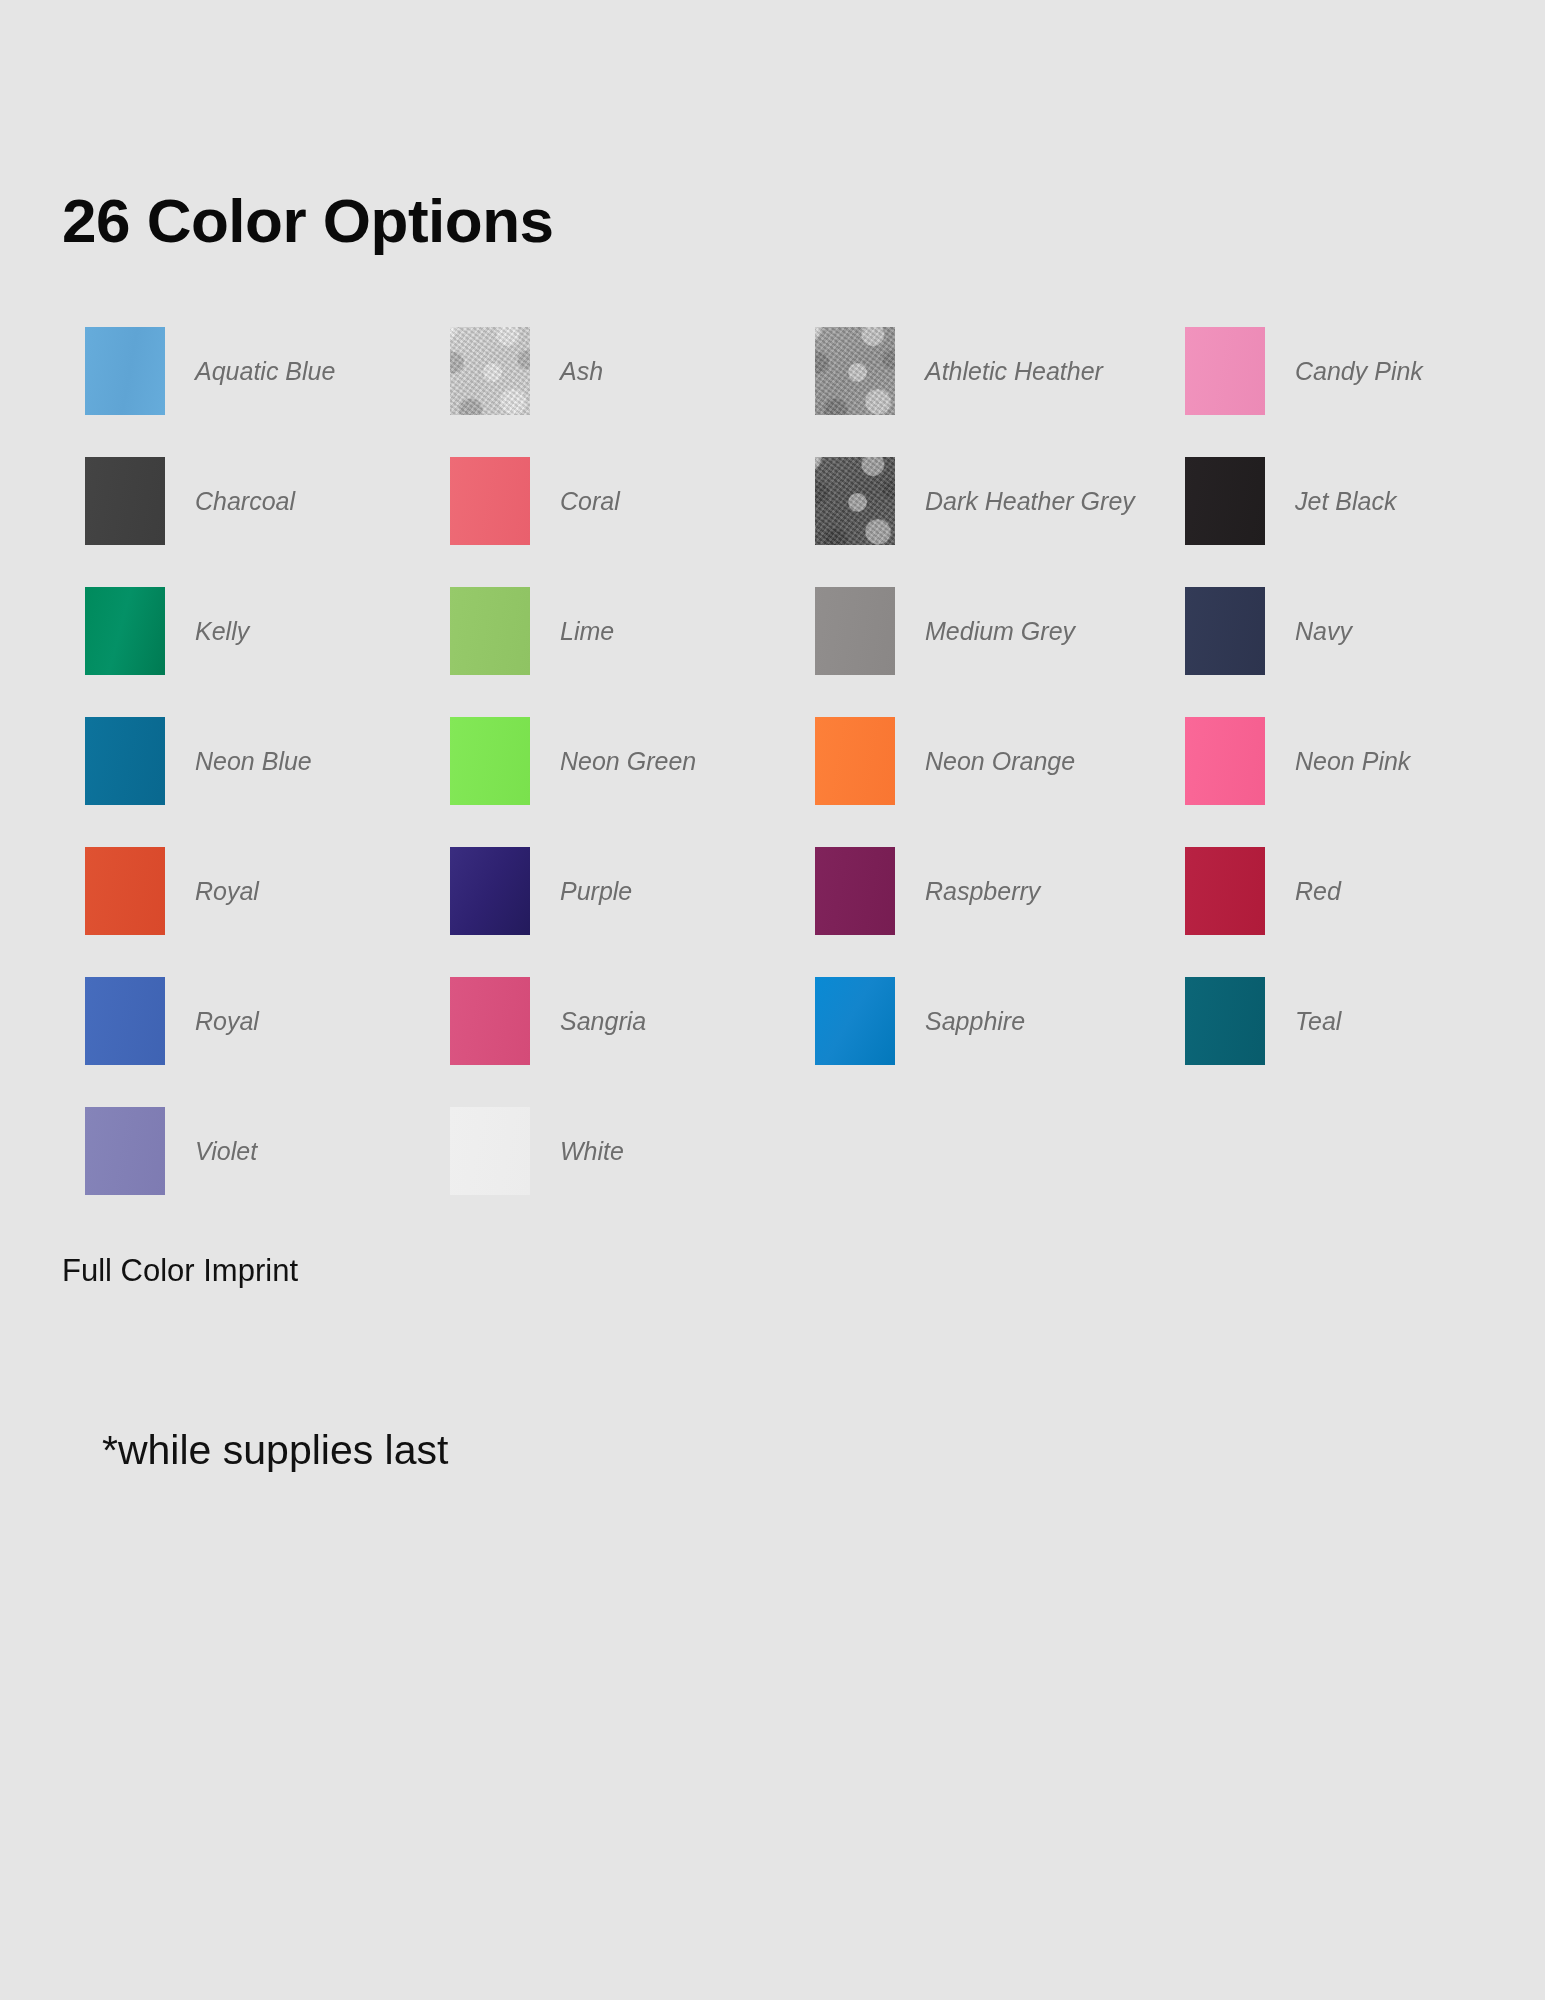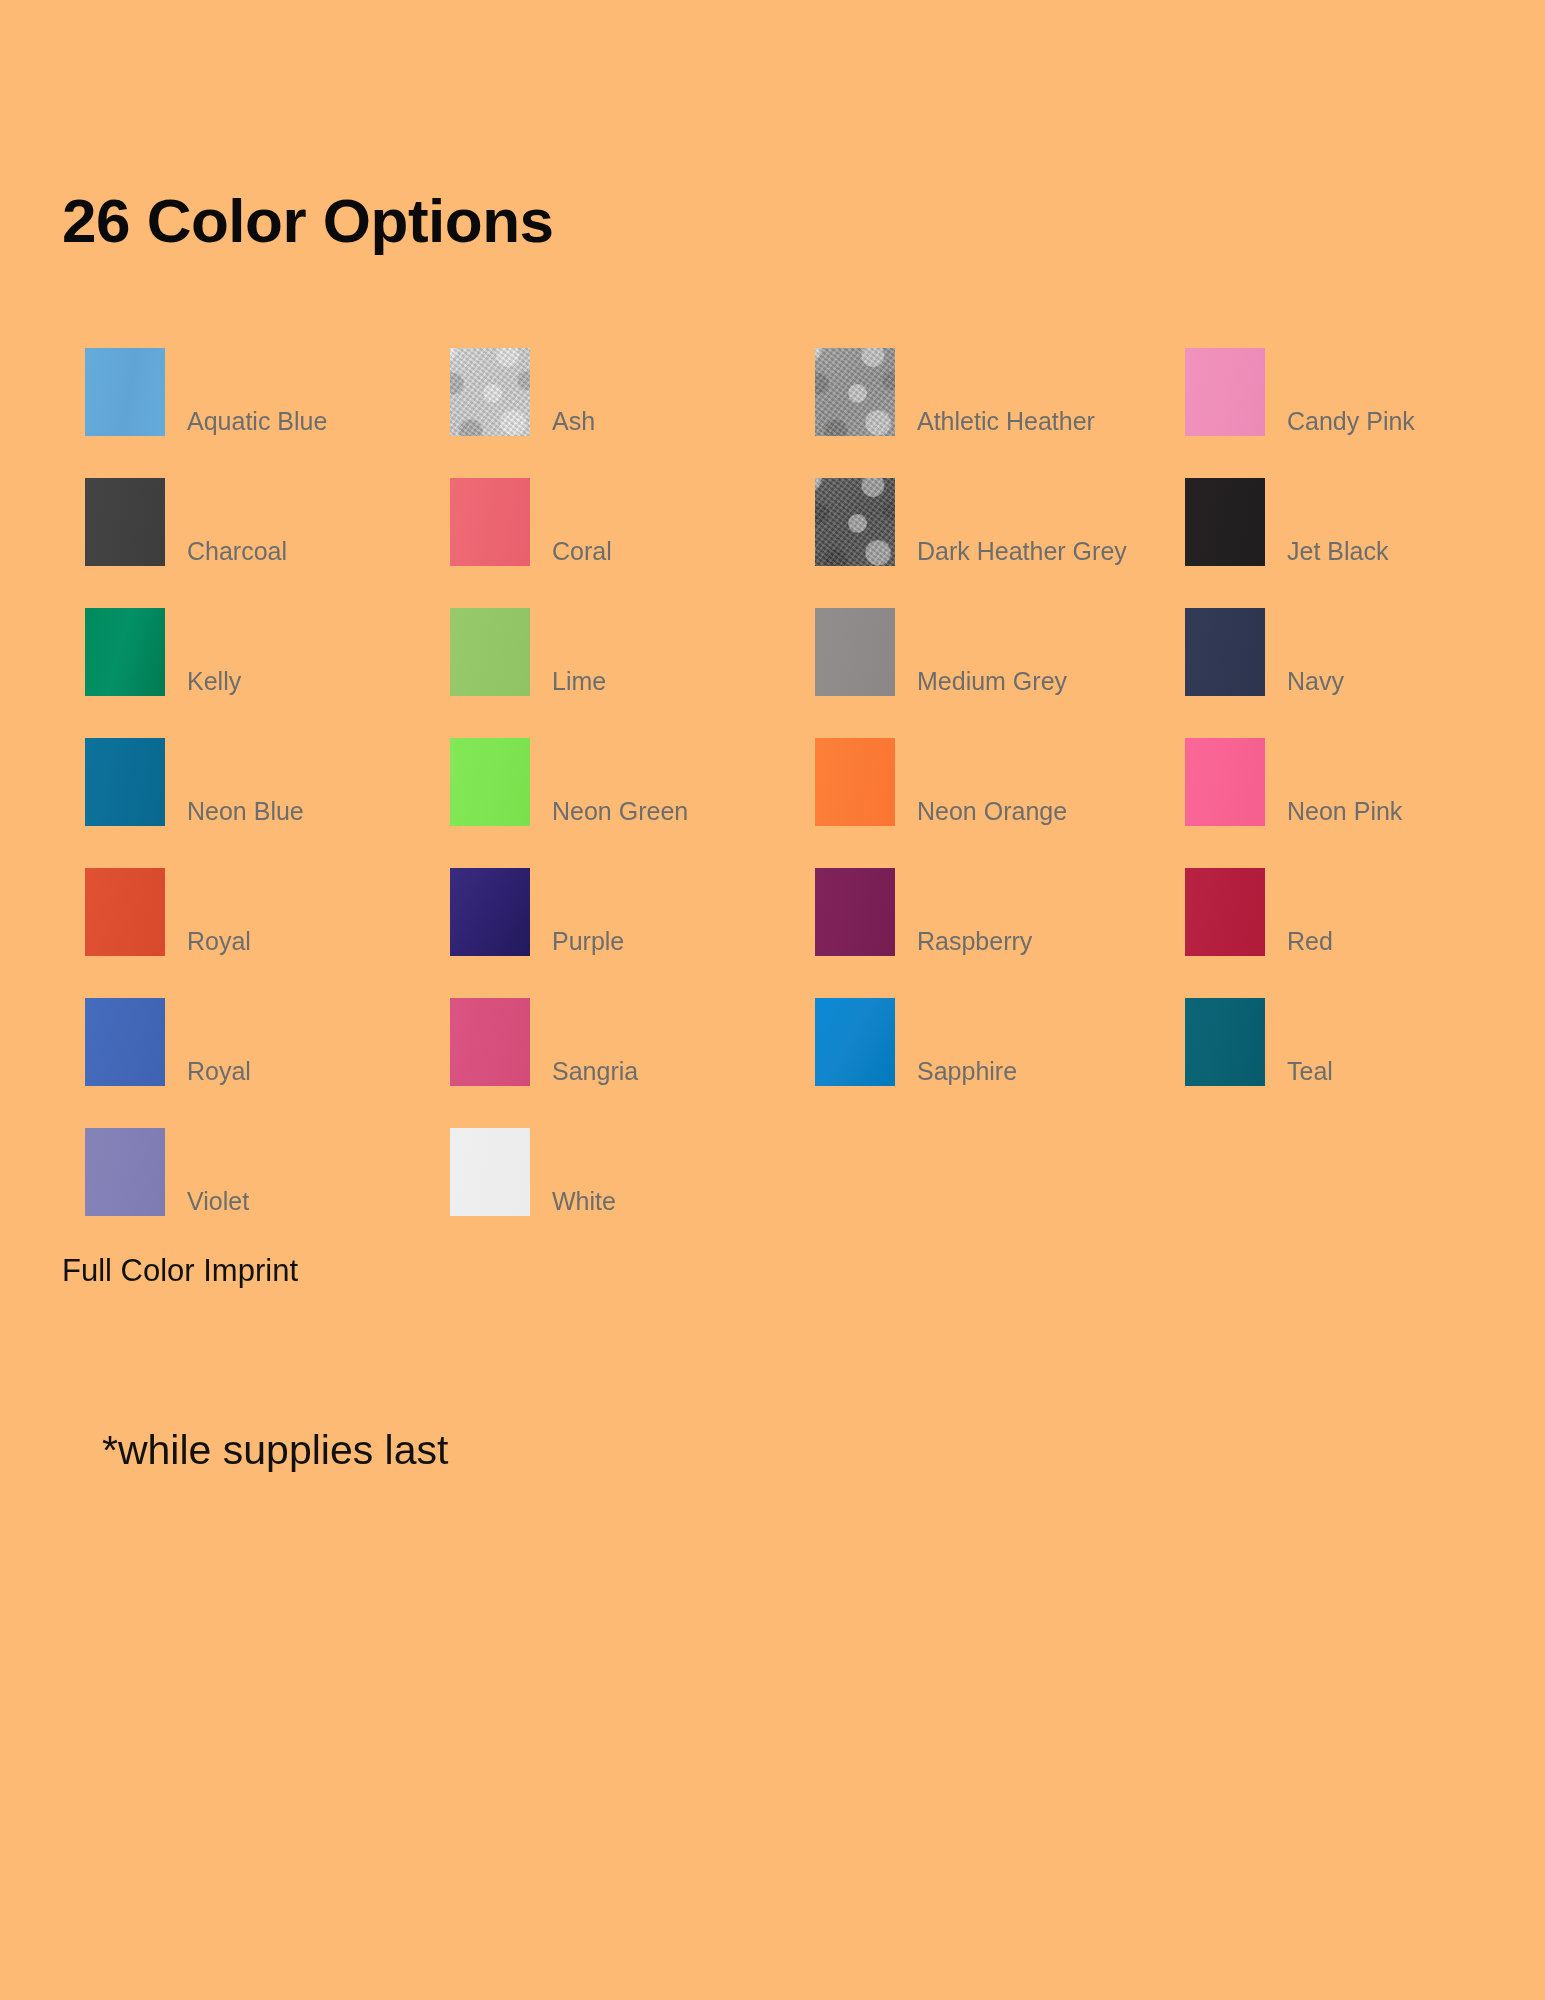--- a/index.html
+++ b/index.html
@@ -13,21 +13,21 @@
     height: 2000px;
     position: relative;
     font-family: "Liberation Sans", sans-serif;
     -webkit-font-smoothing: antialiased;
     overflow: hidden;
   }
 
   .page {
     position: absolute;
     inset: 0;
-    background: #fdba74;
+    background: #e5e5e5;
   }
 
   
   .page-title {
     position: absolute;
     left: 62px;
     top: 148px;
     font-size: 62px;
     font-weight: 600;
     letter-spacing: -0.5px;
@@ -42,22 +42,23 @@
     left: 85px;
     top: 306px;
     width: 1400px;
     display: grid;
     grid-template-columns: 365px 365px 370px 300px;
     grid-auto-rows: 130px;
   }
 
   .swatch-item {
     display: flex;
-    align-items: flex-end;
-    gap: 4px;
+    align-items: center;
+    gap: 12px;
+    font-style: italic;
   }
 
   .swatch-chip {
     width: 80px;
     height: 88px;
     flex: 0 0 auto;
     background: #cccccc;
   }
 
   .swatch-label {

